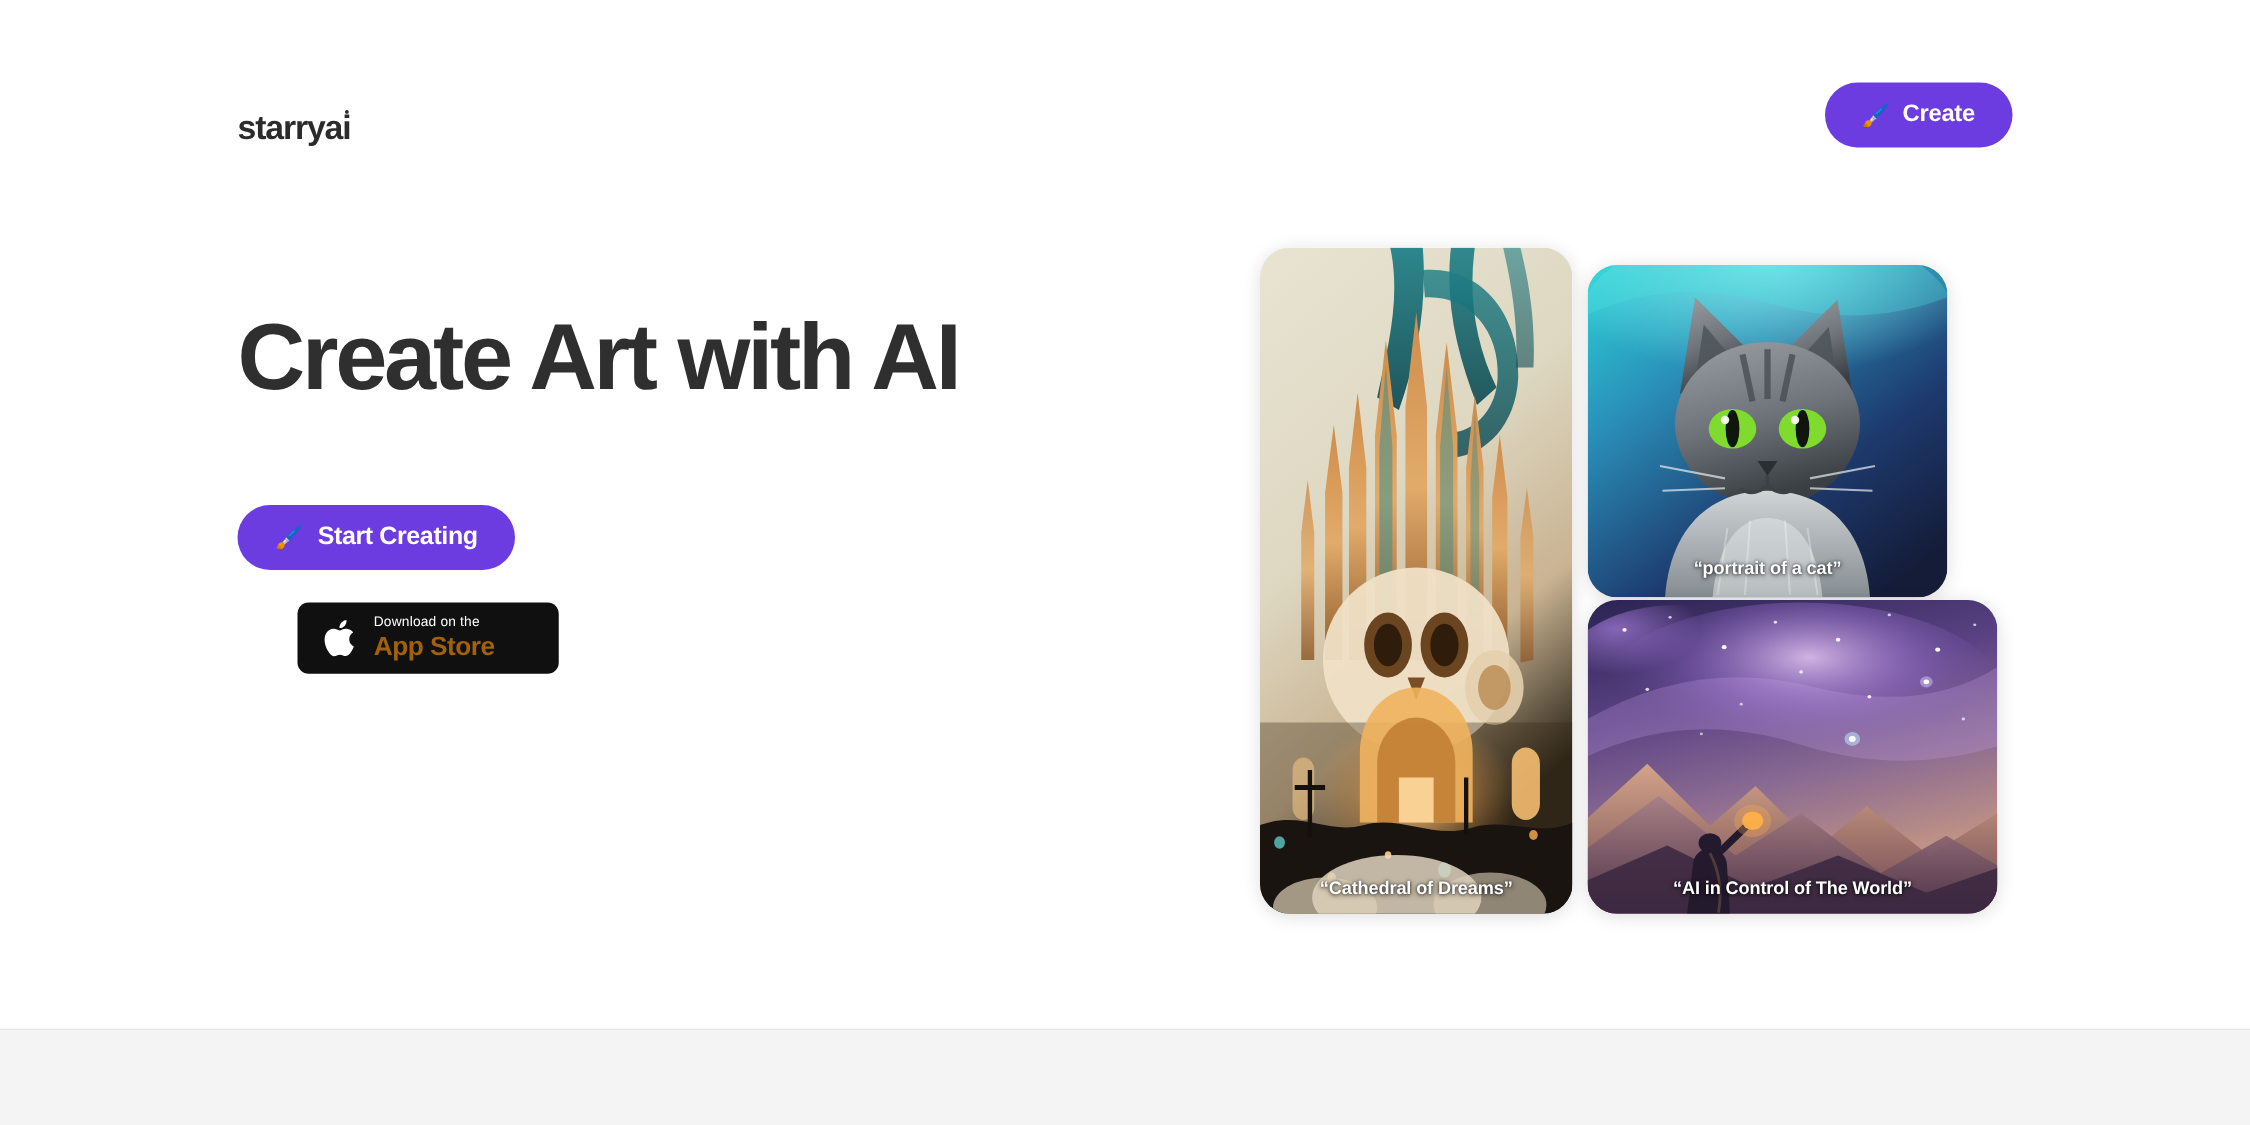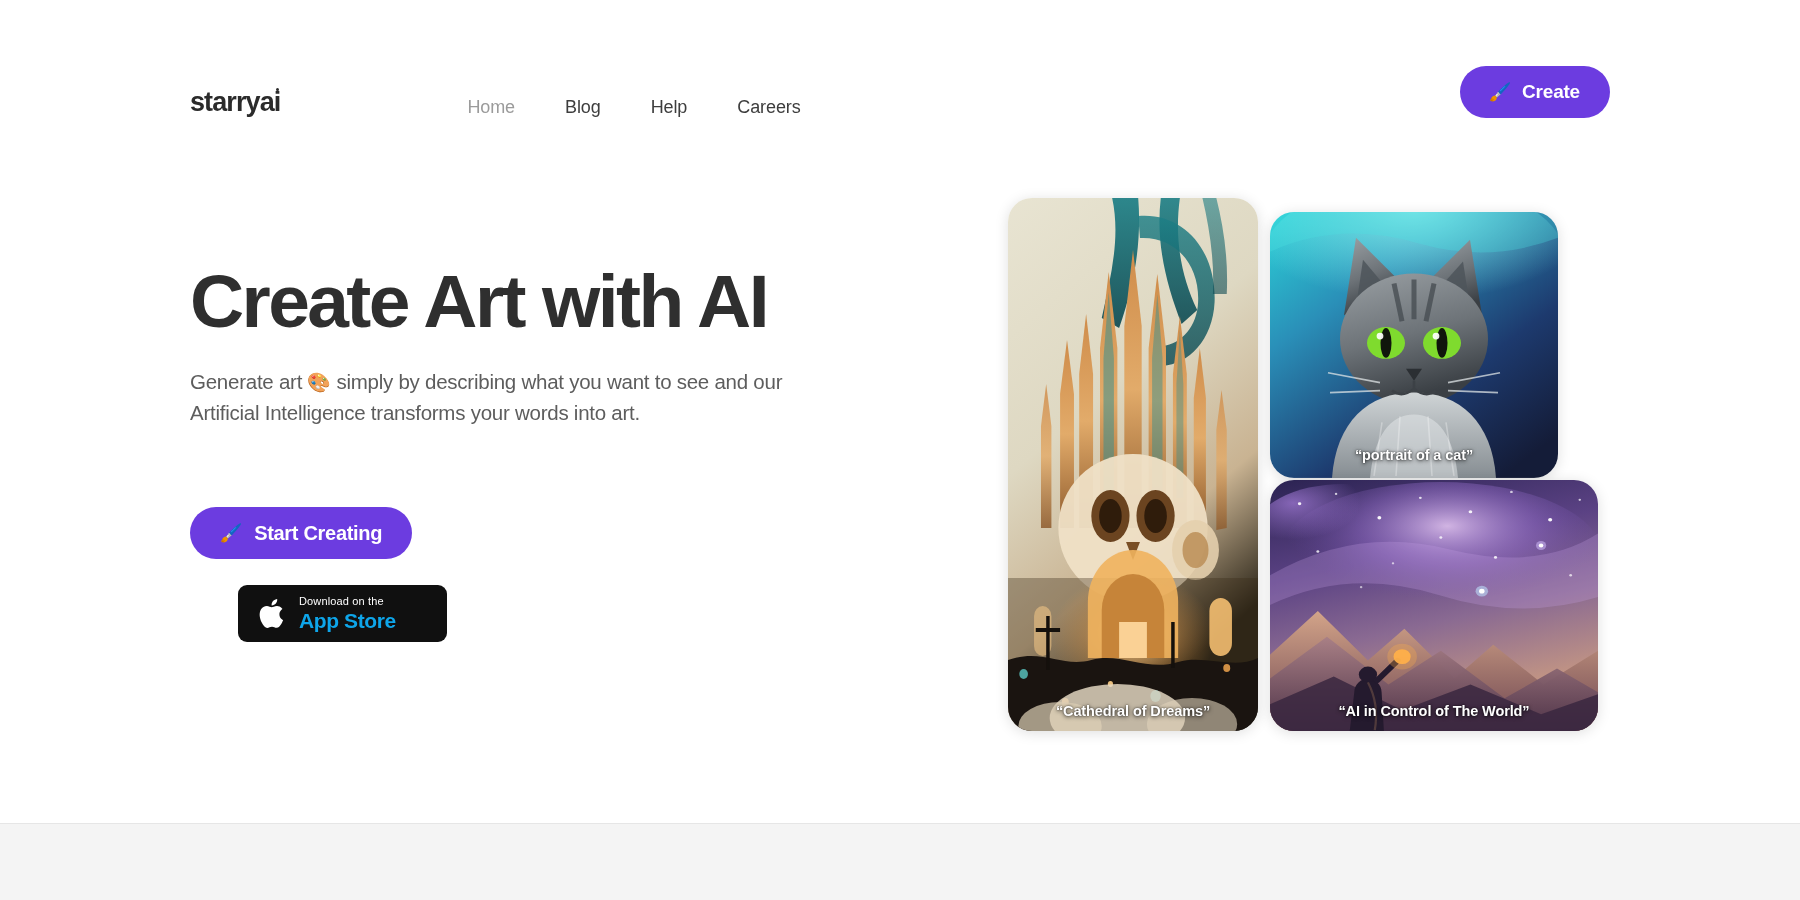--- a/index.html
+++ b/index.html
@@ -88,21 +88,21 @@
     font-weight: 600;
     letter-spacing: -0.2px;
     cursor: pointer;
   }
   .emoji { font-size: 18px; line-height: 1; }
 
   
   .hero-left {
     position: absolute;
     left: 190px;
-    top: 262px;
+    top: 246px;
     width: 820px;
   }
 
   .hero-title {
     font-size: 75px;
     line-height: 1.06;
     font-weight: 700;
     letter-spacing: -2.6px;
     color: #2f2f2f;
     white-space: nowrap;
@@ -165,21 +165,21 @@
     height: 34px;
   }
   .store-text { display: flex; flex-direction: column; justify-content: center; line-height: 1; }
   .store-small {
     color: #ffffff;
     font-size: 11px;
     letter-spacing: 0.15px;
     margin-bottom: 3px;
   }
   .store-big {
-    color: #0ea5e9;
+    color: #a16207;
     font-size: 21px;
     font-weight: 700;
     letter-spacing: -0.4px;
   }
 
   
   .gallery {
     position: absolute;
     left: 1008px;
     top: 198px;
@@ -233,44 +233,33 @@
 
 <div class="page">
 
   <div class="header">
 
     <div class="logo">
       <span>starryai</span>
       <span class="dot"></span>
     </div>
 
-    <nav class="nav">
-      <a class="nav-link inactive" href="#">Home</a>
-      <a class="nav-link" href="#">Blog</a>
-      <a class="nav-link" href="#">Help</a>
-      <a class="nav-link" href="#">Careers</a>
-    </nav>
 
     <div class="spacer"></div>
 
     <button class="btn-create">
       <span class="emoji">🖌️</span>
       <span>Create</span>
     </button>
   </div>
 
   <div class="hero-left">
 
     <h1 class="hero-title">Create Art with AI</h1>
 
-    <p class="hero-sub">
-      <span>Generate art</span>
-      <span class="emoji">🎨</span>
-      <span>simply by describing what you want to see and our Artificial Intelligence transforms your words into art.</span>
-    </p>
 
     <button class="btn-start">
       <span class="emoji">🖌️</span>
       <span>Start Creating</span>
     </button>
 
     <div class="store-row">
 
       <div class="store-badge">
         <span class="glyph">

